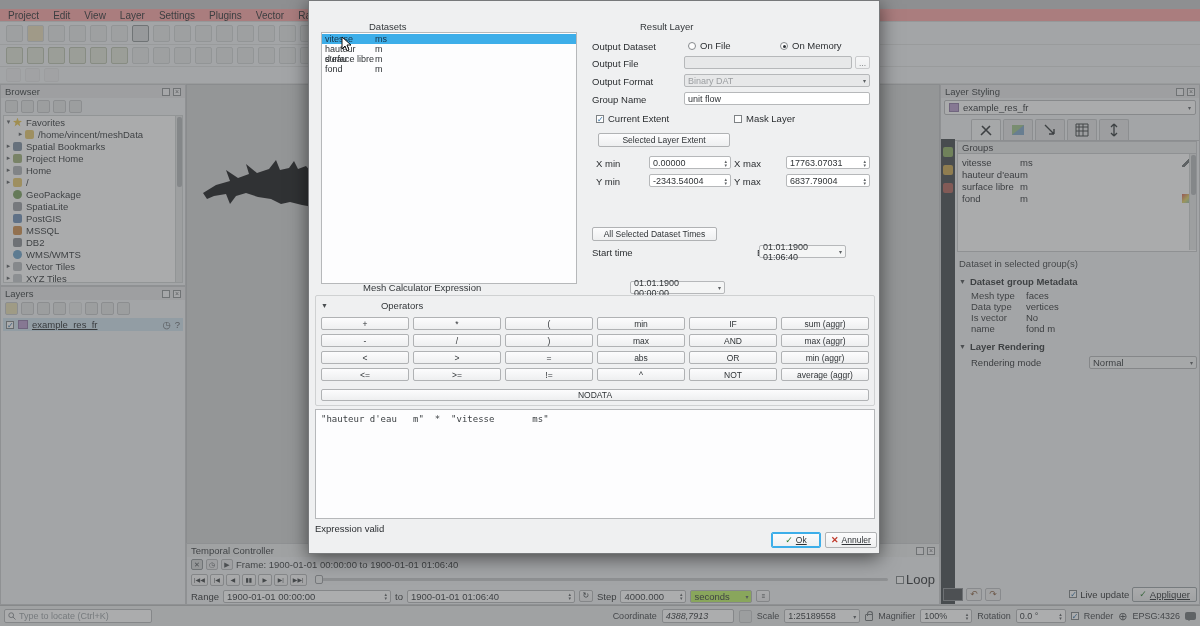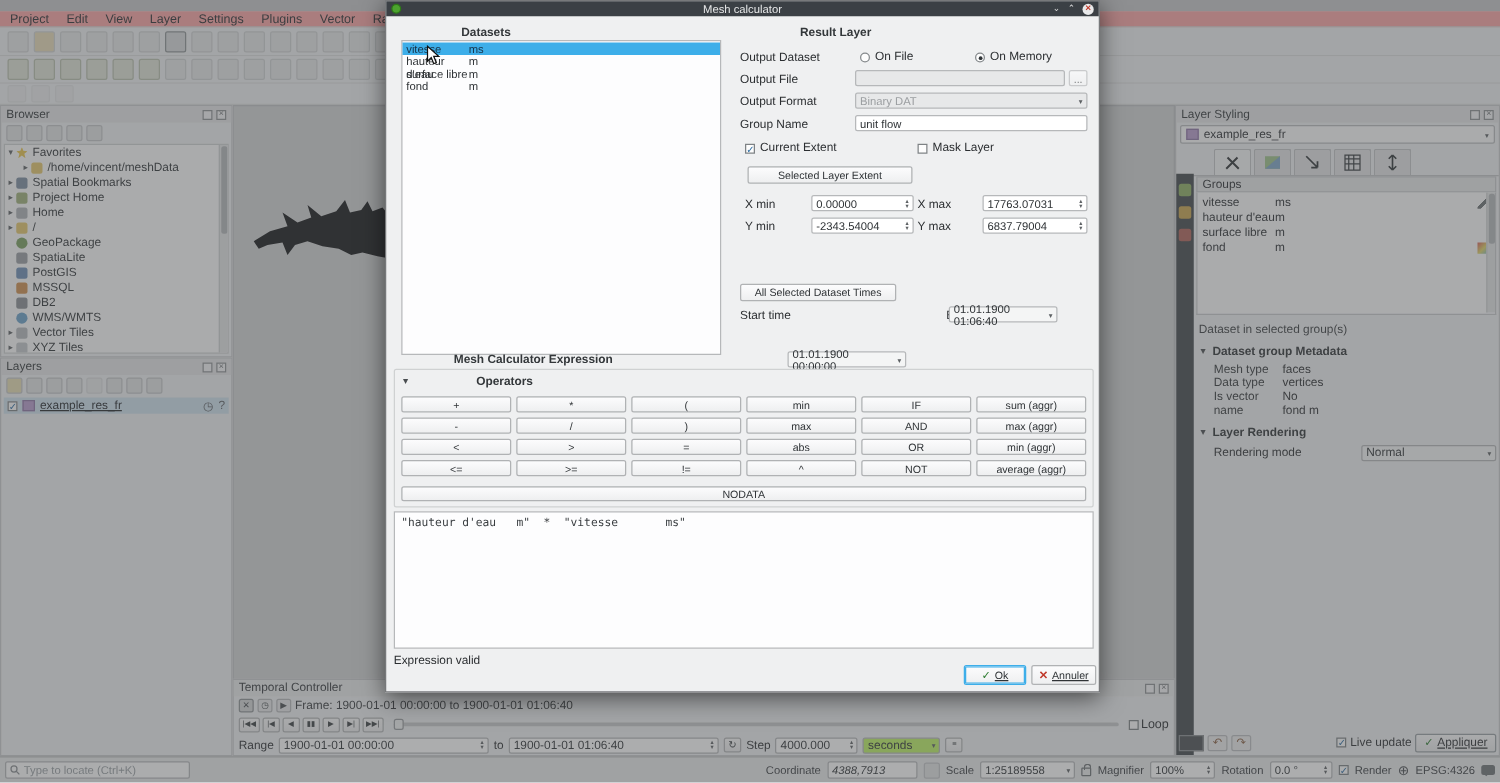--- a/index.html
+++ b/index.html
@@ -115,21 +115,21 @@
 
   
   .dialog { left:308px; top:0; width:572px; height:554px; background:#eff0f1; border:1px solid #77797b; box-shadow:0 4px 18px rgba(0,0,0,0.55); z-index:20; font-size:9.5px; }
   .dlg-title { height:12px; background:#3b4045; color:#e8e9ea; display:flex; align-items:center; padding:0 4px; font-size:9px; }
   .dlg-title .t { position:absolute; left:0; right:0; text-align:center; }
   .qgis-ic { width:8px; height:8px; border-radius:50%; background:#4ca32e; border:1px solid #2e7a18; z-index:1; }
   .dlg-btns { margin-left:auto; display:flex; align-items:center; gap:6px; z-index:1; }
   .chev { font-size:7px; color:#d7d8d9; }
   .close-ic { width:9px; height:9px; border-radius:50%; background:#e8e9ea; color:#c0392b; font-size:8px; line-height:8px; text-align:center; font-weight:bold; }
   .dlg-label { position:absolute; font-size:9.5px; color:#2b2e31; }
-  .semib { font-weight:bold; color:#33373a;padding-left:48px; }
+  .semib { font-weight:normal; color:#33373a;padding-left:48px; }
   .listbox { position:absolute; left:12px; top:31px; width:256px; height:252px; background:#fdfdfe; border:1px solid #b6b8ba; padding-top:1px; }
   .ds-row { display:flex; height:10px; line-height:10px; font-size:9px; padding:0 3px; color:#2f3336; }
   .ds-row .dname { width:50px; }
   .ds-row.selected { background:#3daee9; color:#173247; }
   .radio { width:8px; height:8px; border:1px solid #85898c; border-radius:50%; background:#fdfdfd; position:relative; flex:none; }
   .radio.on::after { content:""; position:absolute; left:2px; top:2px; width:3px; height:3px; border-radius:50%; background:#2e3236; }
   .hflex { position:absolute; display:flex; align-items:center; gap:4px; }
   .inp { background:#fff; border:1px solid #b6b8ba; border-radius:2px; height:13px; display:flex; align-items:center; padding:0 3px; font-size:9px; color:#2f3336; }
   .inp.disabled { background:#e7e8e9; color:#9b9ea1; }
   .dbtn { border:1px solid #b0b2b4; background:linear-gradient(#fcfcfd,#eeeff0); border-radius:2px; font-size:8.5px; color:#2f3336; display:flex; align-items:center; justify-content:center; }
@@ -369,21 +369,21 @@
       <span class="pbtn">|◀</span>
       <span class="pbtn">◀</span>
       <span class="pbtn">▮▮</span>
       <span class="pbtn">▶</span>
       <span class="pbtn">▶|</span>
       <span class="pbtn">▶▶|</span>
       <span class="slider-track">
           <span class="slider-handle"></span>
         </span>
       <span class="cb"></span>
-      <span style="font-size:10px;">Loop</span>
+      <span style="font-size:13px;">Loop</span>
     </div>
     <div class="trow4">
       <span>Range</span>
       <span class="field" style="width:168px;">
           <span>1900-01-01 00:00:00</span>
           <span class="spin-arrows">▴<br>▾</span>
         </span>
       <span>to</span>
       <span class="field" style="width:168px;">
           <span>1900-01-01 01:06:40</span>
@@ -565,29 +565,20 @@
     <span class="cb">✓</span>
     <span>Render</span>
     <span style="font-size:11px;color:#4a4e51;">⊕</span>
     <span>EPSG:4326</span>
     <span class="bubble-ic"></span>
   </div>
 
   <div class="abs dim"></div>
 
   <div class="abs dialog">
-    <div class="dlg-title">
-      <span class="qgis-ic"></span>
-      <span class="t">Mesh calculator</span>
-      <span class="dlg-btns">
-        <span class="chev">⌄</span>
-        <span class="chev">⌃</span>
-        <span class="close-ic">×</span>
-      </span>
-    </div>
 
     <div class="dlg-label semib" style="left:12px;top:20px;">Datasets</div>
     <div class="listbox">
 
         <div class="ds-row selected">
           <span class="dname">vitesse</span>
           <span>ms</span>
         </div>
 
         <div class="ds-row">

